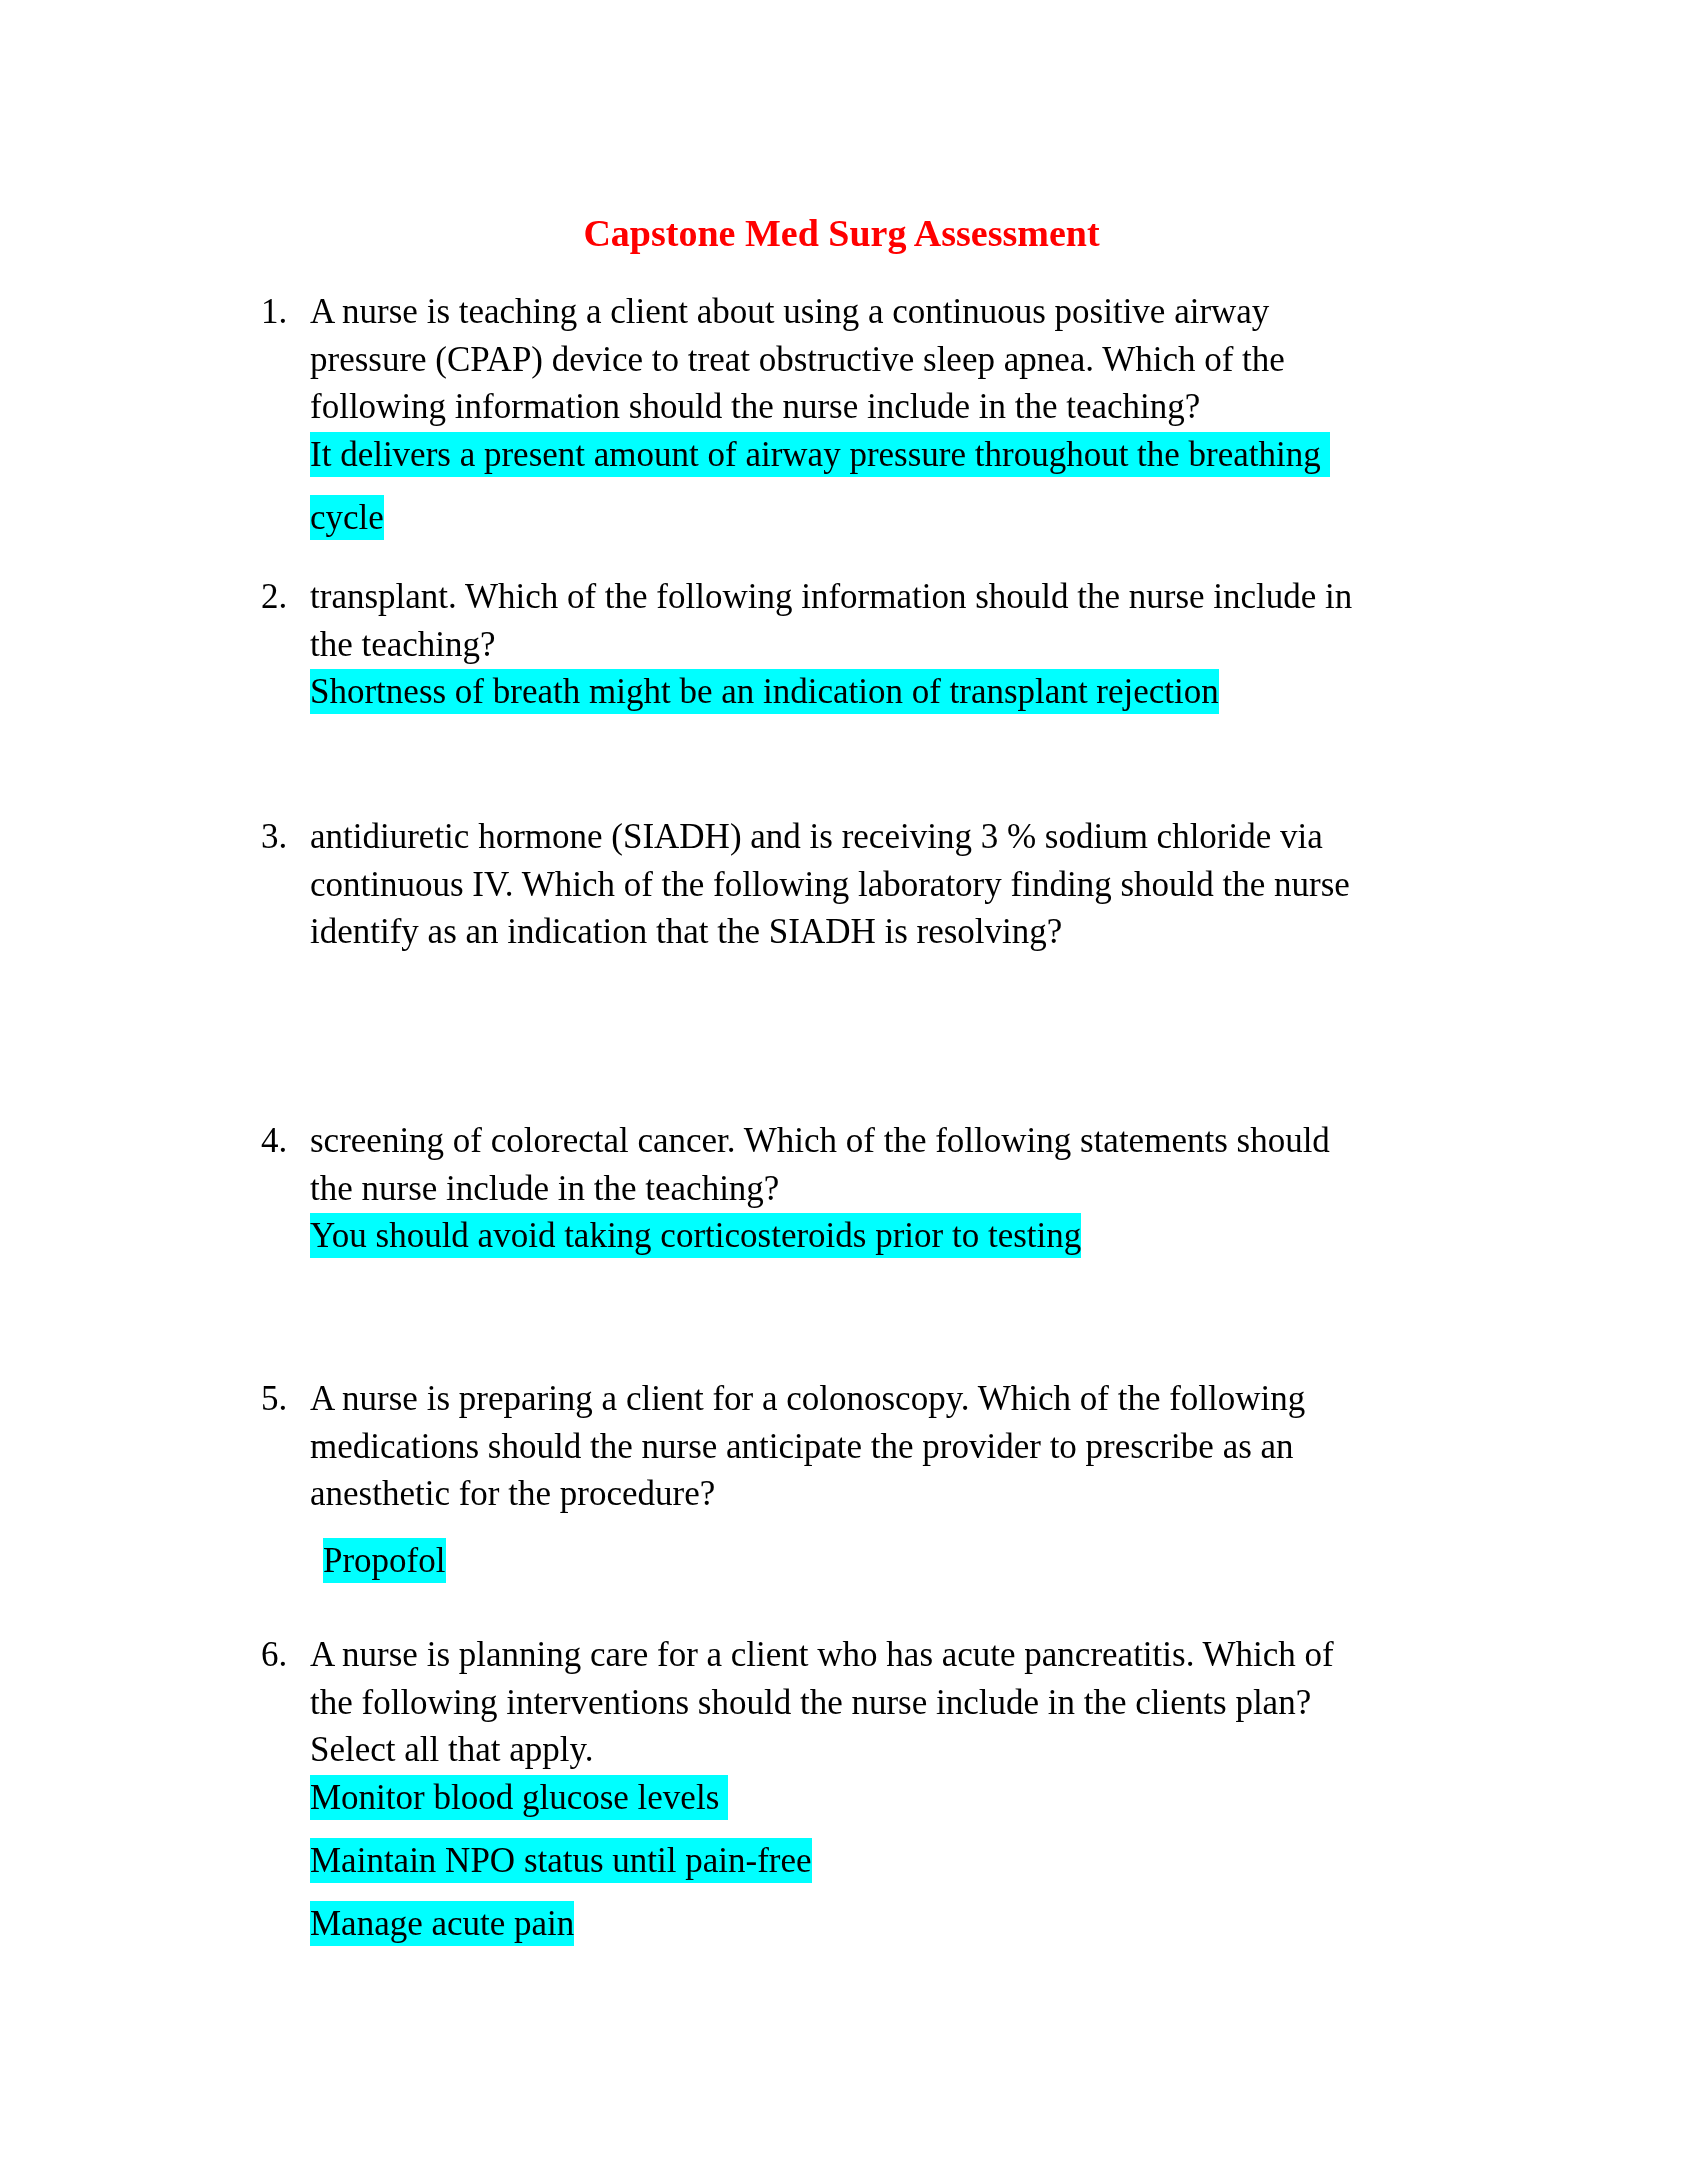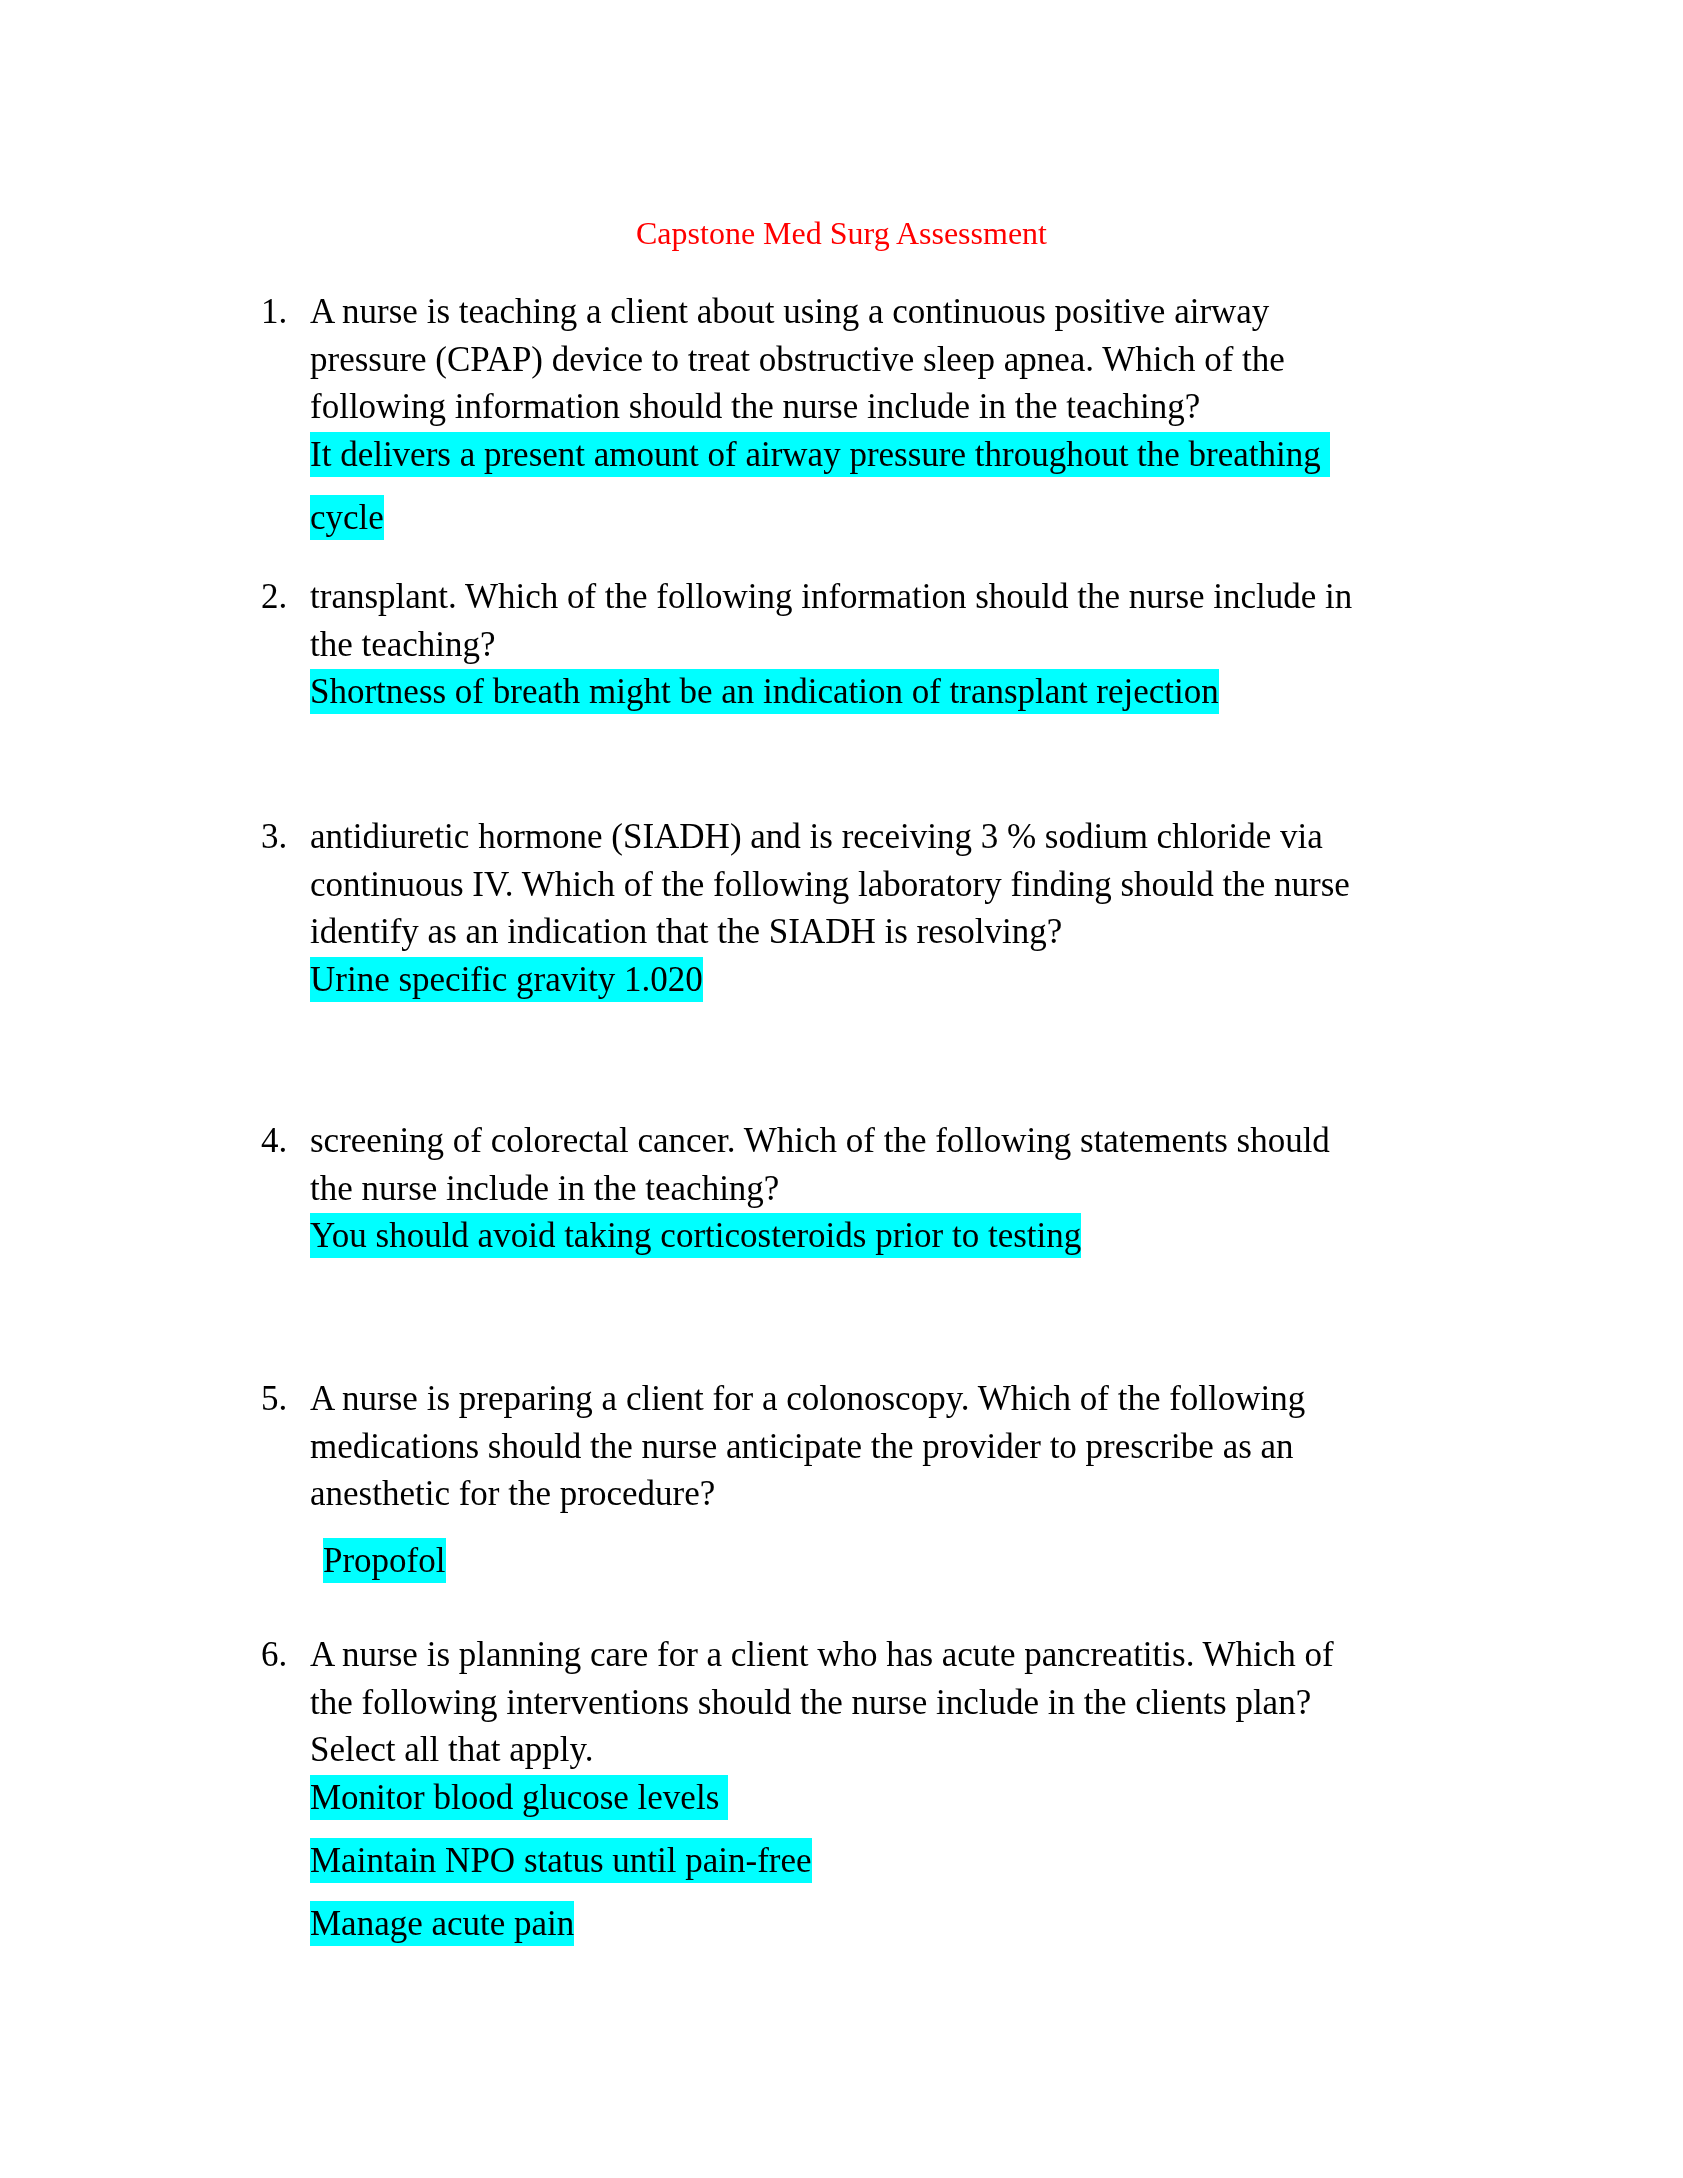--- a/index.html
+++ b/index.html
@@ -21,23 +21,23 @@
       width: 1683px;
       height: 2178px;
       background: #ffffff;
     }
     .title {
       position: absolute;
       left: 0;
       width: 1683px;
       top: 204px;
       text-align: center;
-      font-size: 32px;
+      font-size: 38px;
       line-height: 59px;
-      font-weight: normal;
+      font-weight: bold;
       color: #ff0000;
       white-space: nowrap;
     }
     .q-block {
       position: absolute;
       left: 0;
       width: 1683px;
     }
     .q-num {
       position: absolute;
@@ -105,21 +105,20 @@
       <div class="answer-line"><span class="answer">Shortness of breath might be an indication of transplant rejection</span></div>
     </div>
   </div>
 
   <div class="q-block" style="top:814px;">
     <span class="q-num">3.</span>
     <div class="q-lines">
       <span class="line">antidiuretic hormone (SIADH) and is receiving 3 % sodium chloride via</span>
       <span class="line">continuous IV. Which of the following laboratory finding should the nurse</span>
       <span class="line">identify as an indication that the SIADH is resolving?</span>
-      <div class="answer-line"><span class="answer">Urine specific gravity 1.020</span></div>
     </div>
   </div>
 
   <div class="q-block" style="top:1118px;">
     <span class="q-num">4.</span>
     <div class="q-lines">
       <span class="line">screening of colorectal cancer. Which of the following statements should</span>
       <span class="line">the nurse include in the teaching?</span>
       <div class="answer-line"><span class="answer">You should avoid taking corticosteroids prior to testing</span></div>
     </div>

